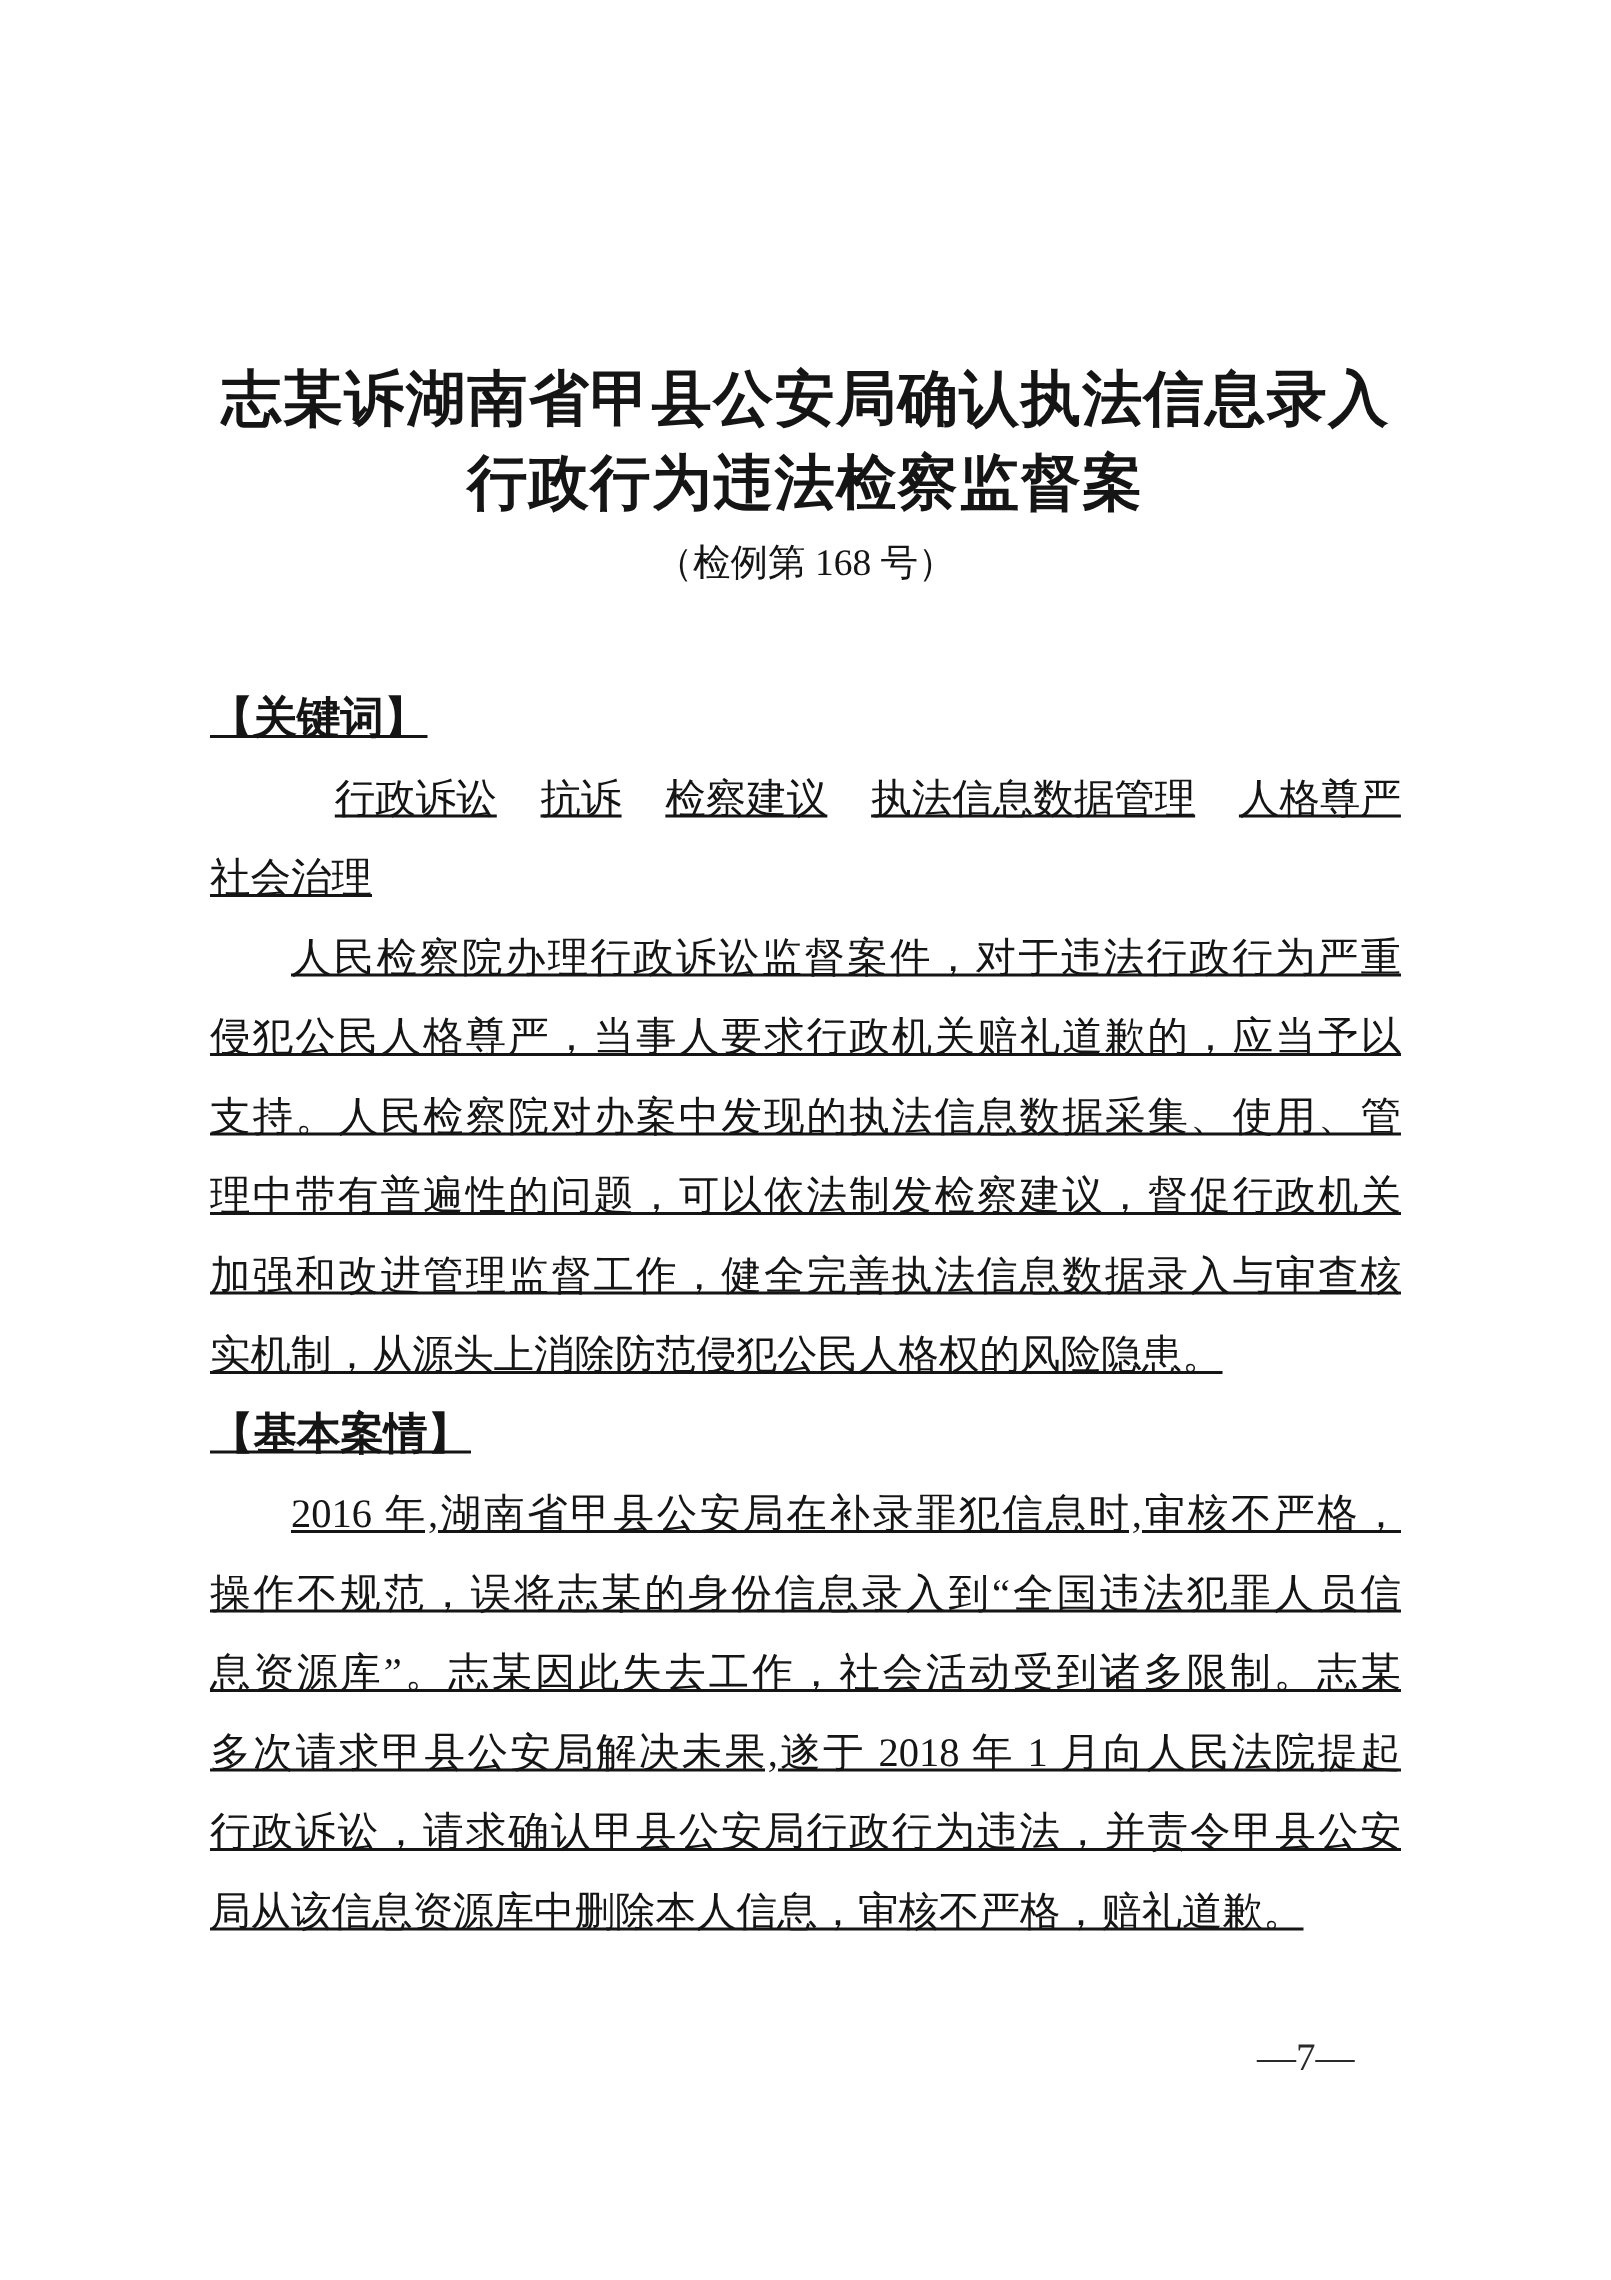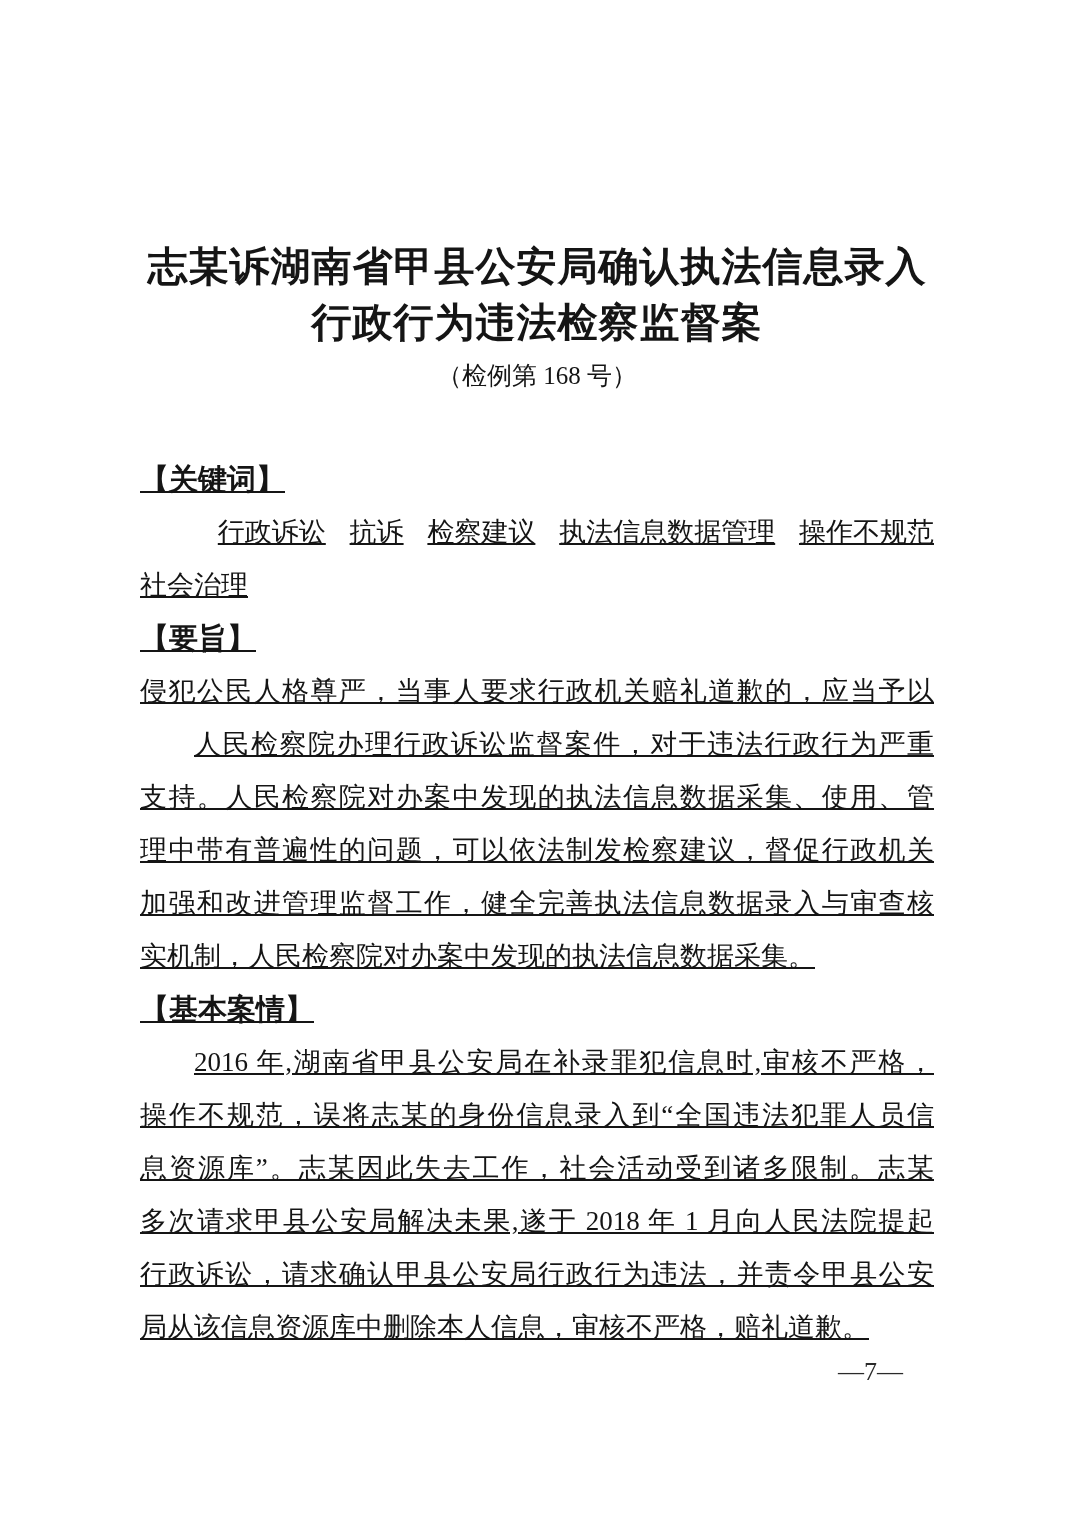--- a/index.html
+++ b/index.html
@@ -87,32 +87,31 @@
 
     <div class="sections">
 
       <div class="h">【关键词】</div>
       <div class="kwline">
         <span class="kwindent"></span>
       <span class="kw">行政诉讼</span>
           <span class="kw">抗诉</span>
           <span class="kw">检察建议</span>
           <span class="kw">执法信息数据管理</span>
-          <span class="kw">操作不规范</span>
+          <span class="kw">人格尊严</span>
         </div>
       <div class="kw-overflow">社会治理</div>
 
-      <div class="h">【要旨】</div>
       <div>
+          <div class="line first">人民检察院办理行政诉讼监督案件，对于违法行政行为严重</div>
           <div class="line">侵犯公民人格尊严，当事人要求行政机关赔礼道歉的，应当予以</div>
-          <div class="line first">人民检察院办理行政诉讼监督案件，对于违法行政行为严重</div>
           <div class="line">支持。人民检察院对办案中发现的执法信息数据采集、使用、管</div>
           <div class="line">理中带有普遍性的问题，可以依法制发检察建议，督促行政机关</div>
           <div class="line">加强和改进管理监督工作，健全完善执法信息数据录入与审查核</div>
-          <div class="line last">实机制，人民检察院对办案中发现的执法信息数据采集。</div>
+          <div class="line last">实机制，从源头上消除防范侵犯公民人格权的风险隐患。</div>
         </div>
 
       <div class="h">【基本案情】</div>
       <div>
           <div class="line first">2016 年,湖南省甲县公安局在补录罪犯信息时,审核不严格，</div>
           <div class="line">操作不规范，误将志某的身份信息录入到“全国违法犯罪人员信</div>
           <div class="line">息资源库”。志某因此失去工作，社会活动受到诸多限制。志某</div>
           <div class="line">多次请求甲县公安局解决未果,遂于 2018 年 1 月向人民法院提起</div>
           <div class="line">行政诉讼，请求确认甲县公安局行政行为违法，并责令甲县公安</div>
           <div class="line last">局从该信息资源库中删除本人信息，审核不严格，赔礼道歉。</div>

